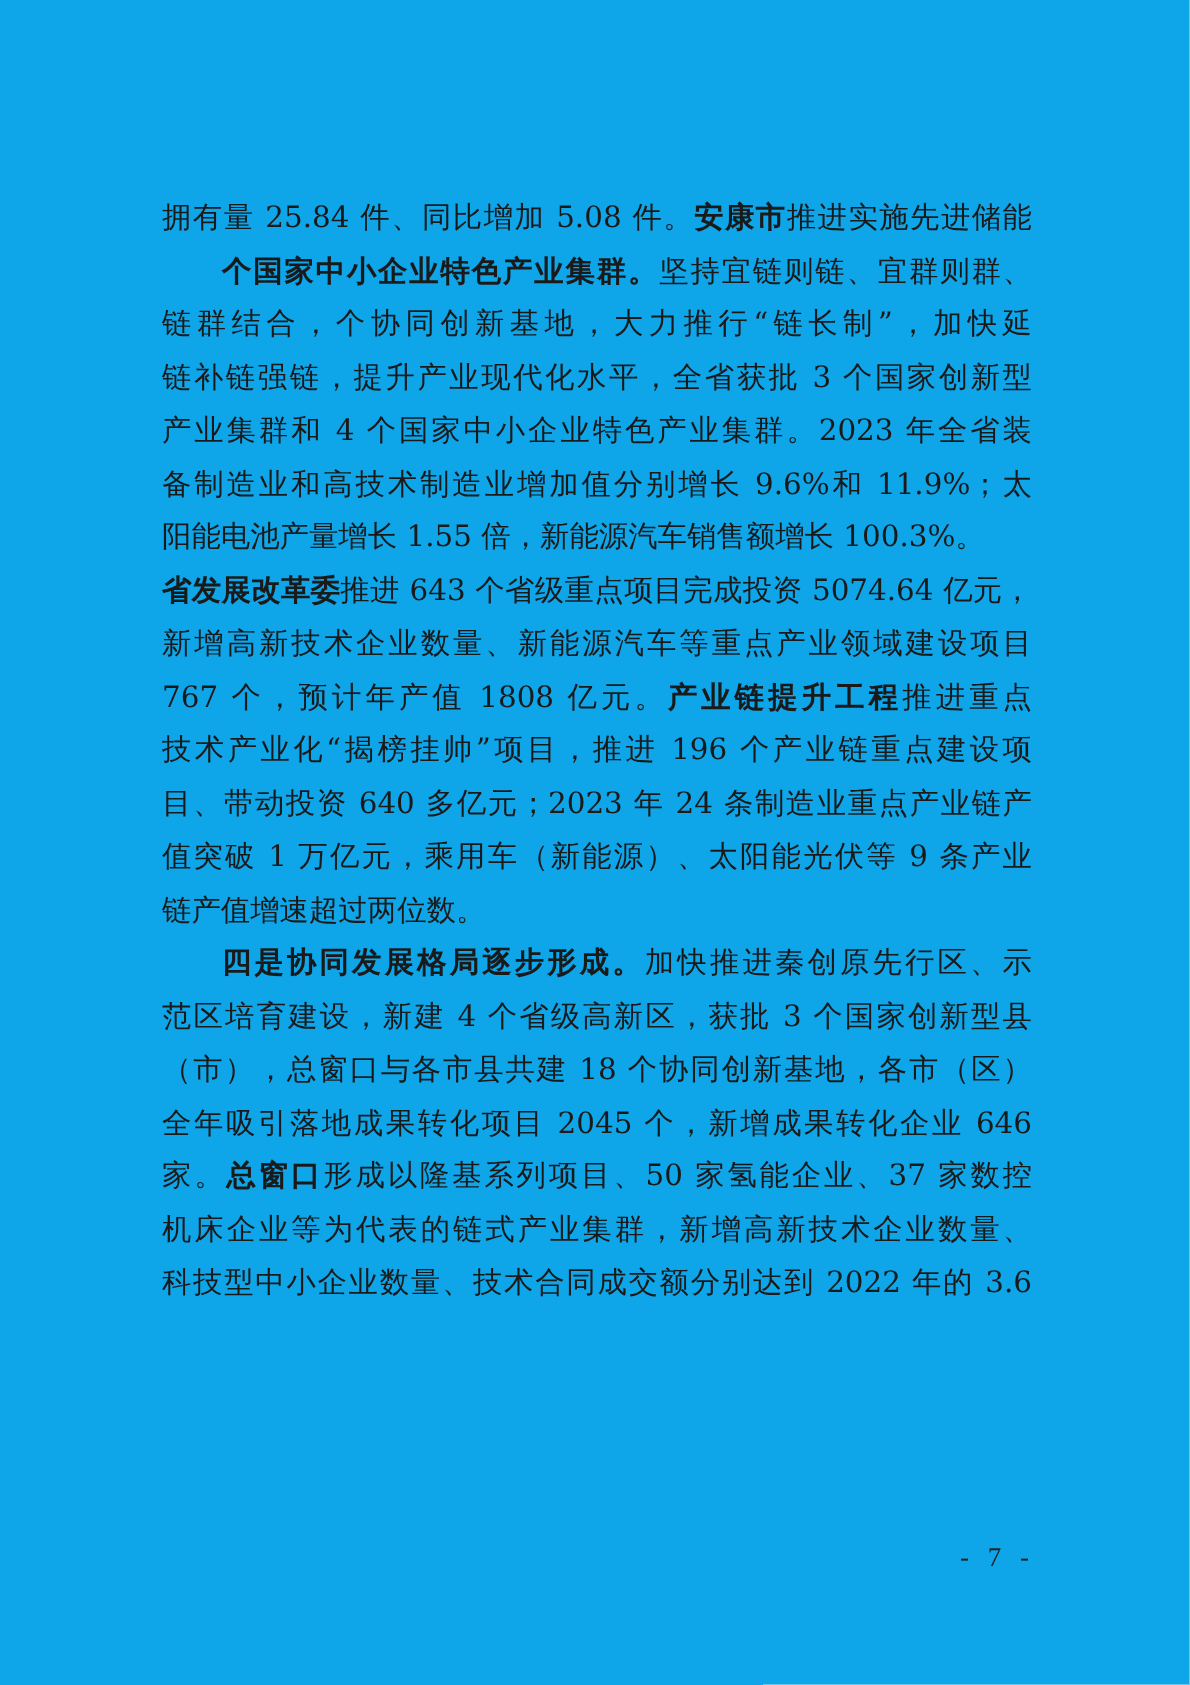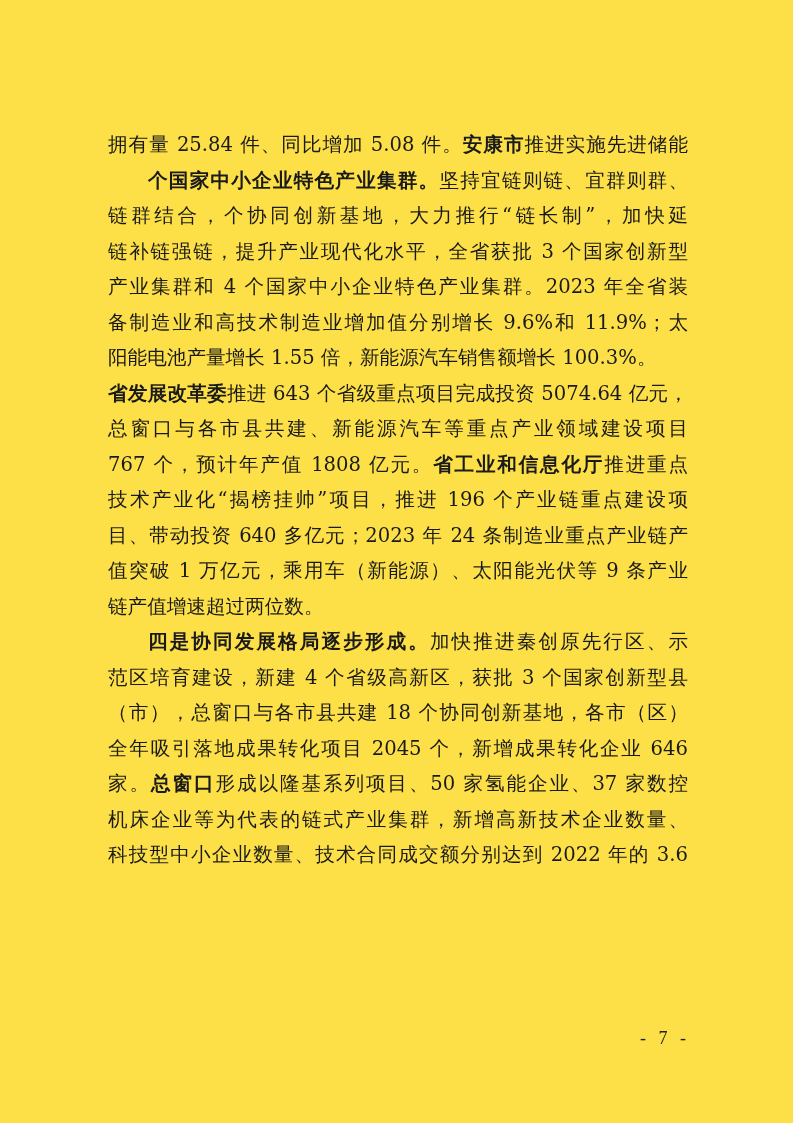--- a/index.html
+++ b/index.html
@@ -1,19 +1,19 @@
 <!DOCTYPE html>
 <html><head>
 <meta charset="utf-8">
 <style>
   html, body { margin: 0; padding: 0; background: #ffffff; }
   body { width: 793px; height: 1123px; position: relative; overflow: hidden; }
   .page {
     position: absolute; left: 0; top: 0; width: 793px; height: 1123px;
-    background: #fde047;
+    background: #0ea5e9;
   }
   .body-text {
     position: absolute; left: 108px; top: 127px; width: 580px;
     font-family: "DejaVu Serif", "Liberation Serif", serif;
     font-size: 19.6px; line-height: 35.5px; color: #1a1a1a;
   }
   .line {
     display: block; height: 35.5px; white-space: nowrap;
     text-align: justify; text-align-last: justify;
     letter-spacing: 0;
@@ -33,22 +33,22 @@
 <div class="page">
   <div class="body-text" id="body-text">
       <div class="line"><span>拥有量 25.84 件、同比增加 5.08 件。</span><span class="b">安康市</span><span>推进实施先进储能</span></div>
       <div class="line indent"><span class="b">个国家中小企业特色产业集群。</span><span>坚持宜链则链、宜群则群、</span></div>
       <div class="line"><span>链群结合，个协同创新基地，大力推行“链长制”，加快延</span></div>
       <div class="line"><span>链补链强链，提升产业现代化水平，全省获批 3 个国家创新型</span></div>
       <div class="line"><span>产业集群和 4 个国家中小企业特色产业集群。2023 年全省装</span></div>
       <div class="line"><span>备制造业和高技术制造业增加值分别增长 9.6%和 11.9%；太</span></div>
       <div class="line last"><span>阳能电池产量增长 1.55 倍，新能源汽车销售额增长 100.3%。</span></div>
       <div class="line"><span class="b">省发展改革委</span><span>推进 643 个省级重点项目完成投资 5074.64 亿元，</span></div>
-      <div class="line"><span>总窗口与各市县共建、新能源汽车等重点产业领域建设项目</span></div>
-      <div class="line"><span>767 个，预计年产值 1808 亿元。</span><span class="b">省工业和信息化厅</span><span>推进重点</span></div>
+      <div class="line"><span>新增高新技术企业数量、新能源汽车等重点产业领域建设项目</span></div>
+      <div class="line"><span>767 个，预计年产值 1808 亿元。</span><span class="b">产业链提升工程</span><span>推进重点</span></div>
       <div class="line"><span>技术产业化“揭榜挂帅”项目，推进 196 个产业链重点建设项</span></div>
       <div class="line"><span>目、带动投资 640 多亿元；2023 年 24 条制造业重点产业链产</span></div>
       <div class="line"><span>值突破 1 万亿元，乘用车（新能源）、太阳能光伏等 9 条产业</span></div>
       <div class="line last"><span>链产值增速超过两位数。</span></div>
       <div class="line indent"><span class="b">四是协同发展格局逐步形成。</span><span>加快推进秦创原先行区、示</span></div>
       <div class="line"><span>范区培育建设，新建 4 个省级高新区，获批 3 个国家创新型县</span></div>
       <div class="line"><span>（市），总窗口与各市县共建 18 个协同创新基地，各市（区）</span></div>
       <div class="line"><span>全年吸引落地成果转化项目 2045 个，新增成果转化企业 646</span></div>
       <div class="line"><span>家。</span><span class="b">总窗口</span><span>形成以隆基系列项目、50 家氢能企业、37 家数控</span></div>
       <div class="line"><span>机床企业等为代表的链式产业集群，新增高新技术企业数量、</span></div>

